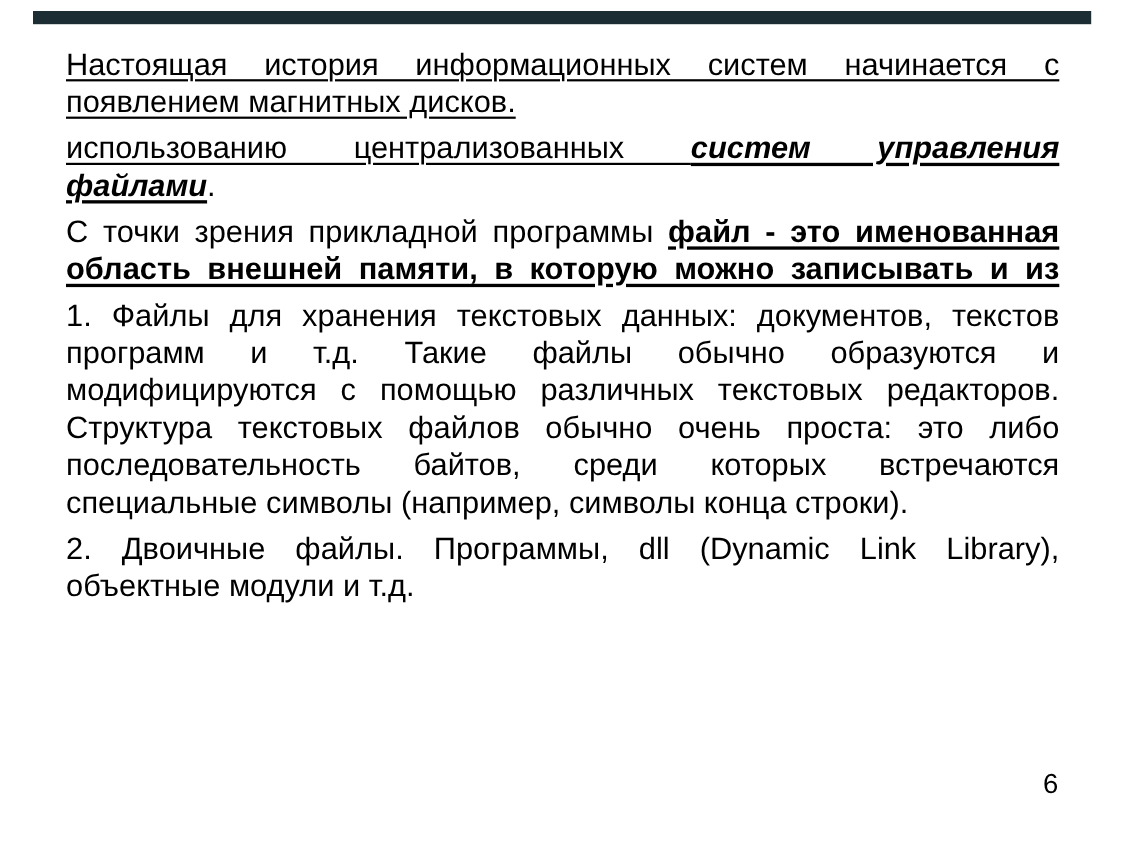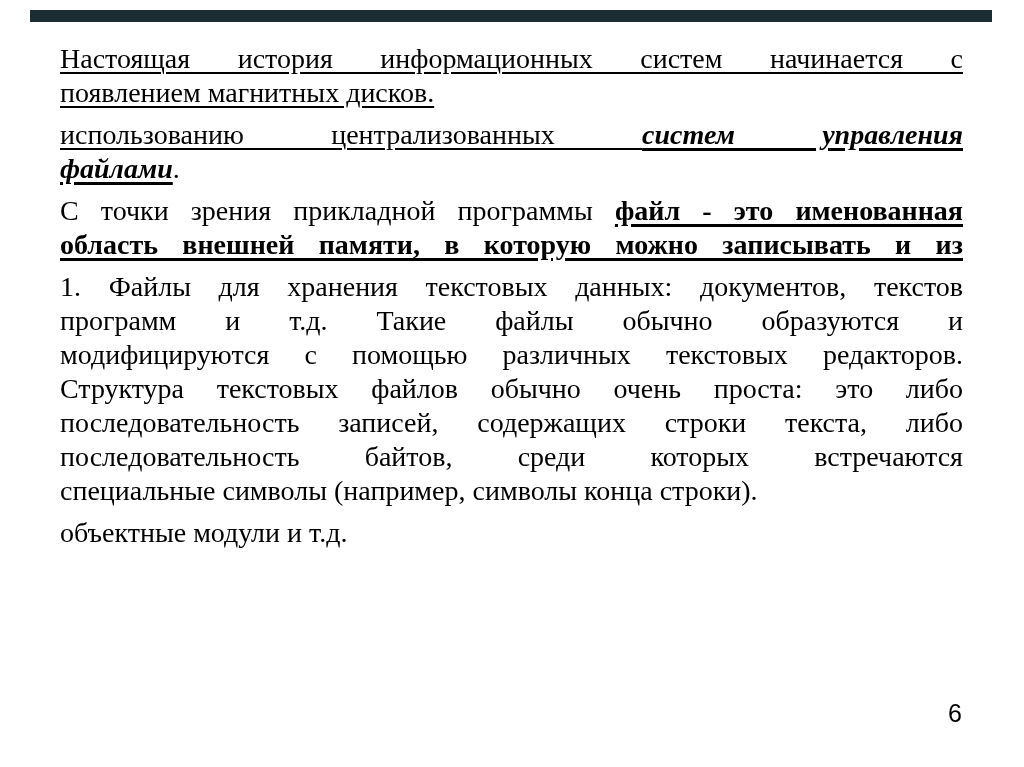--- a/index.html
+++ b/index.html
@@ -18,21 +18,21 @@
     background: #1d2d34;
   }
   .content {
     position: absolute;
     left: 60px; top: 42px;
     width: 903px;
     font-size: 28px;
     line-height: 34px;
     color: #000000;
   }
-  .para { margin: 0 0 8px 0; font-family: Liberation Serif, serif; }
+  .para { margin: 0 0 8px 0; }
   .ln {
     text-align: justify;
     text-align-last: justify;
     text-justify: inter-word;
     white-space: normal;
   }
   .ln.last {
     text-align: center;
     text-align-last: left;
   }
@@ -68,22 +68,22 @@
     </div>
     <div class="para">
       <div class="ln"><span>С точки зрения прикладной программы </span><span class="u b">файл - это именованная</span></div>
       <div class="ln"><span class="u b">область внешней памяти, в которую можно записывать и из</span></div>
     </div>
     <div class="para">
       <div class="ln"><span>1. Файлы для хранения текстовых данных: документов, текстов</span></div>
       <div class="ln"><span>программ и т.д. Такие файлы обычно образуются и</span></div>
       <div class="ln"><span>модифицируются с помощью различных текстовых редакторов.</span></div>
       <div class="ln"><span>Структура текстовых файлов обычно очень проста: это либо</span></div>
-      <div class="ln"><span>последовательность записей, содержащих строки текста, либо</span></div>
       <div class="ln"><span>последовательность байтов, среди которых встречаются</span></div>
       <div class="ln last"><span>специальные символы (например, символы конца строки).</span></div>
     </div>
     <div class="para">
+      <div class="ln"><span>2. Двоичные файлы. Программы, dll (Dynamic Link Library),</span></div>
       <div class="ln last"><span>объектные модули и т.д.</span></div>
     </div>
   </div>
 
 <div class="pagenum">6</div>
 
 </body></html>

